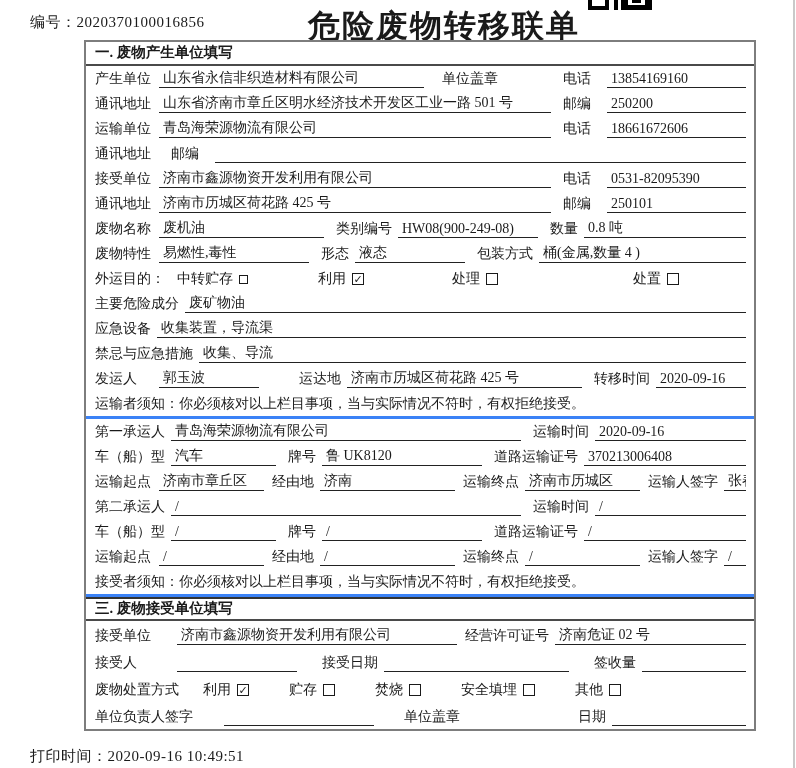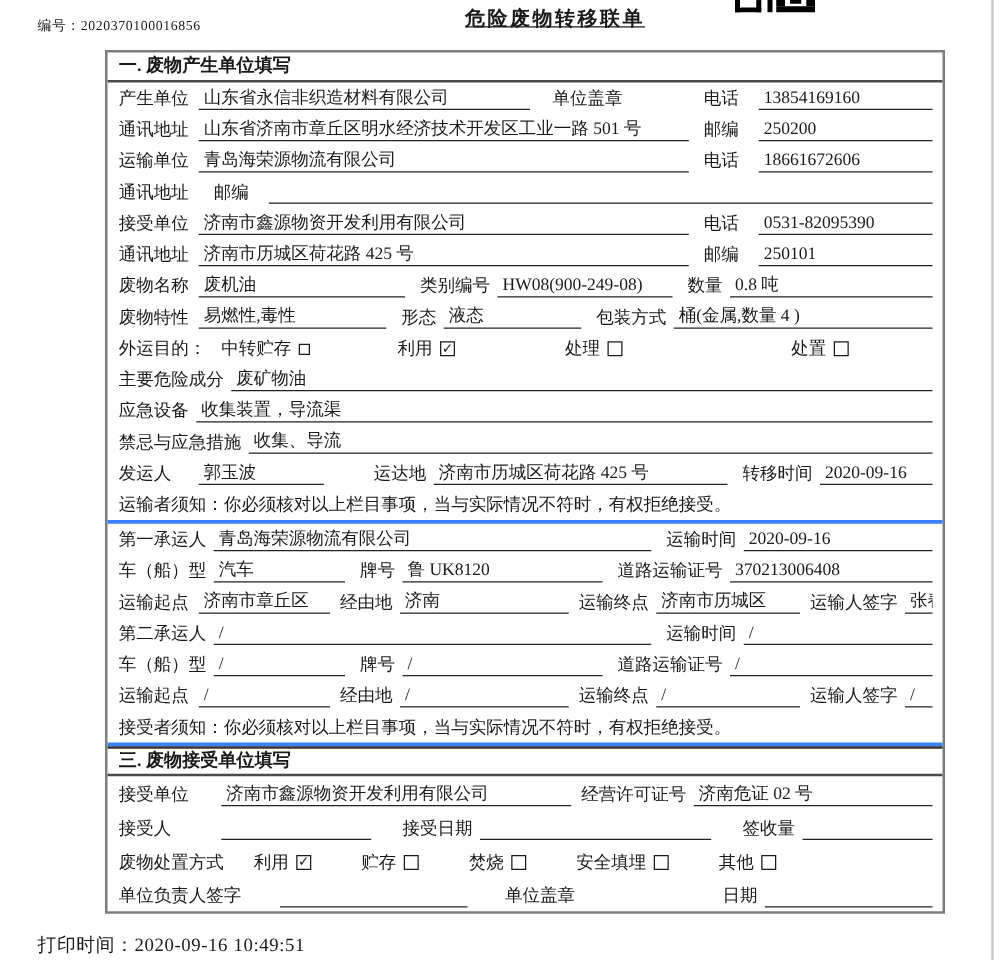--- a/index.html
+++ b/index.html
@@ -3,23 +3,23 @@
 <meta charset="utf-8">
 <style>
   * { margin:0; padding:0; box-sizing:border-box; }
   html,body { width:796px; height:768px; background:#ffffff; overflow:hidden; }
   body { font-family:"Liberation Serif","DejaVu Serif",serif; color:#1a1a1a; position:relative; }
 
   .page-edge { position:absolute; right:1px; top:0; width:2px; height:768px; background:#c9c9c9; }
 
   
   .hdr { position:absolute; left:0; top:0; width:796px; height:40px; }
-  .serial { position:absolute; left:30px; top:13px; font-size:11px; letter-spacing:.5px; }
+  .serial { position:absolute; left:30px; top:13px; font-size:15px; letter-spacing:.5px; }
   .doc-title { position:absolute; left:calc(50% + 46px); top:5px; transform:translateX(-50%);
-               font-size:16px; font-weight:bold; letter-spacing:2px; white-space:nowrap;text-decoration:underline; }
+               font-size:32px; font-weight:bold; letter-spacing:2px; white-space:nowrap; }
   .qr-frag { position:absolute; left:588px; top:0; width:66px; height:10px; }
 
   
   .form { position:absolute; left:84px; top:40px; width:672px; border:2px solid #7d7d7d; background:#fff; }
   .row { display:flex; align-items:flex-end; height:25px; padding:0 8px 3px 9px; font-size:14px; white-space:nowrap; }
   .row.tall { height:27px; }
   .sec-head { font-weight:bold; align-items:center; padding-top:2px; height:24px;
               border-bottom:2px solid #4a4a4a; font-size:14.5px; }
   .sec-head.mid { border-top:2px solid #333; }
   .notice { border-bottom:3px solid #3b82f6; height:28px; }

